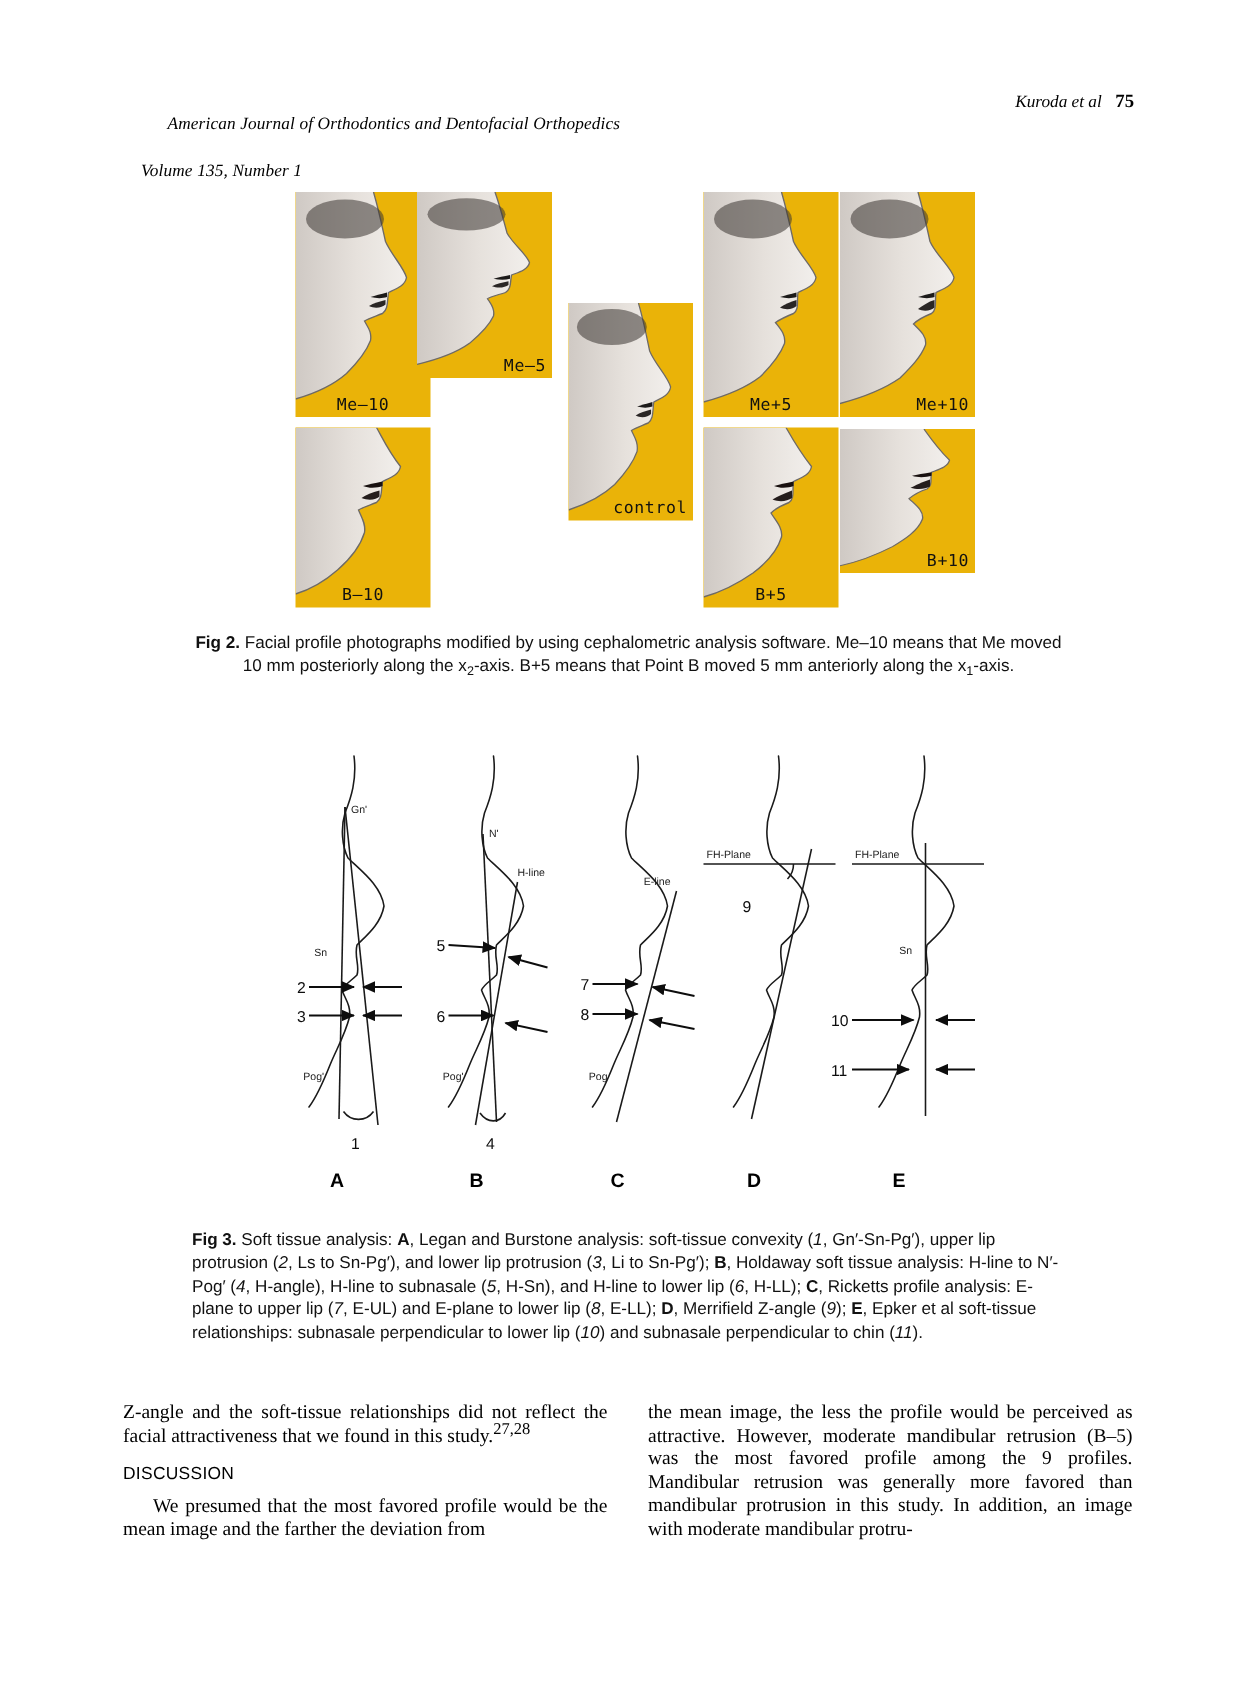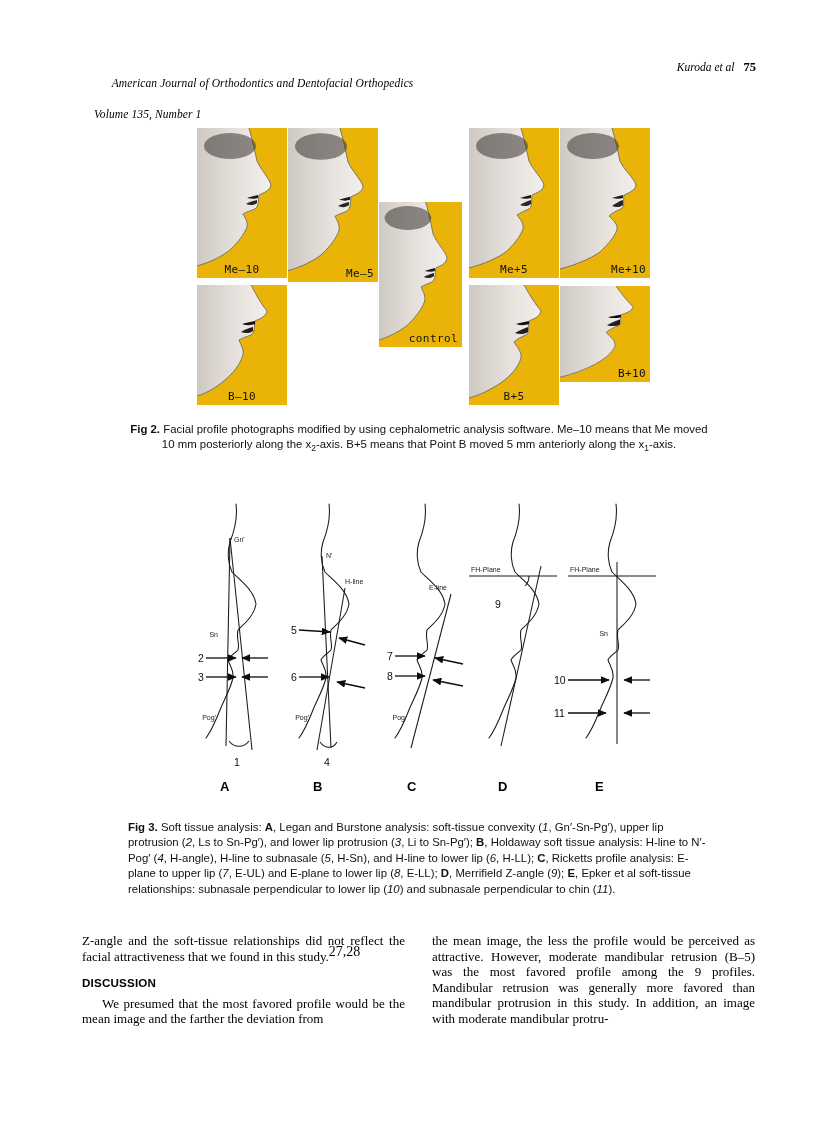--- a/index.html
+++ b/index.html
@@ -46,22 +46,22 @@
   .panelrow span{position:absolute;font-family:"Liberation Sans",sans-serif;
                  font-weight:bold;font-size:13px;color:#000;}
 
   
   .col{position:absolute;width:323px;font-size:13px;line-height:15.6px;
        font-family:"Liberation Serif",serif;text-align:justify;}
   #colL{left:82px;top:933px;}
   #colR{left:432px;top:933px;}
   .col p{margin:0;}
   .col p.ind{text-indent:20px;}
-  .col sup{font-size:14px;vertical-align:super;line-height:0;font-family:Liberation Serif, serif;}
-  .sechead{font-family:"Liberation Sans",sans-serif;font-weight:bold;
+  .col sup{font-size:11px;vertical-align:super;line-height:0;font-family:Liberation Serif, serif;}
+  .sechead{font-family:"Liberation Sans",sans-serif;font-weight:normal;
            font-size:11.6px;letter-spacing:.2px;margin:11px 0 5px 0;}
 </style>
 </head>
 <body>
 
 <div class="page">
 
   <div class="runhead">
     <div class="rh-left">
       <span>American Journal of Orthodontics and Dentofacial Orthopedics</span>
@@ -91,21 +91,21 @@
                    C61,73 62,78 58,81 C53,83 49,84 46,86 C48,90 51,93 50,99
                    C47,107 41,114 34,121 C26,128 14,134 0,138" fill="none" stroke="#6e6a66" stroke-width="0.9"></path>
           <path d="M61,67 C57,68 53,69 50,70 C54,71 58,71 61,70 Z" fill="#1c1a19"></path>
           <path d="M60,72 C56,73 52,74 49,76 C53,78 58,77 60,75 Z" fill="#2a2625"></path>
           <ellipse cx="33" cy="18" rx="26" ry="13" fill="#3a3431" opacity="0.55"></ellipse>
         </svg>
       </div>
       <span class="lbl c">Me–10</span>
     </div>
 
-    <div class="ph" style="left:91px;top:0px;width:90px;height:154px;">
+    <div class="ph" style="left:81px;top:0px;width:90px;height:124px;">
       <div class="face">
         <svg viewBox="0 0 90 150" preserveAspectRatio="none">
           <path d="M0,0 L52,0 C56,14 58,24 60,33 C64,42 73,50 75,57 C74,63 67,65 63,67
                    C62,73 63,78 59,81 C54,83 50,84 47,86 C49,90 52,94 51,100
                    C48,108 42,115 35,122 C27,129 14,135 0,139 Z" fill="url(#sk1)"></path>
           <path d="M52,0 C56,14 58,24 60,33 C64,42 73,50 75,57 C74,63 67,65 63,67
                    C62,73 63,78 59,81 C54,83 50,84 47,86 C49,90 52,94 51,100
                    C48,108 42,115 35,122 C27,129 14,135 0,139" fill="none" stroke="#6e6a66" stroke-width="0.9"></path>
           <path d="M62,67 C58,68 54,69 51,70 C55,71 59,71 62,70 Z" fill="#1c1a19"></path>
           <path d="M61,72 C57,73 53,74 50,76 C54,78 59,77 61,75 Z" fill="#2a2625"></path>

